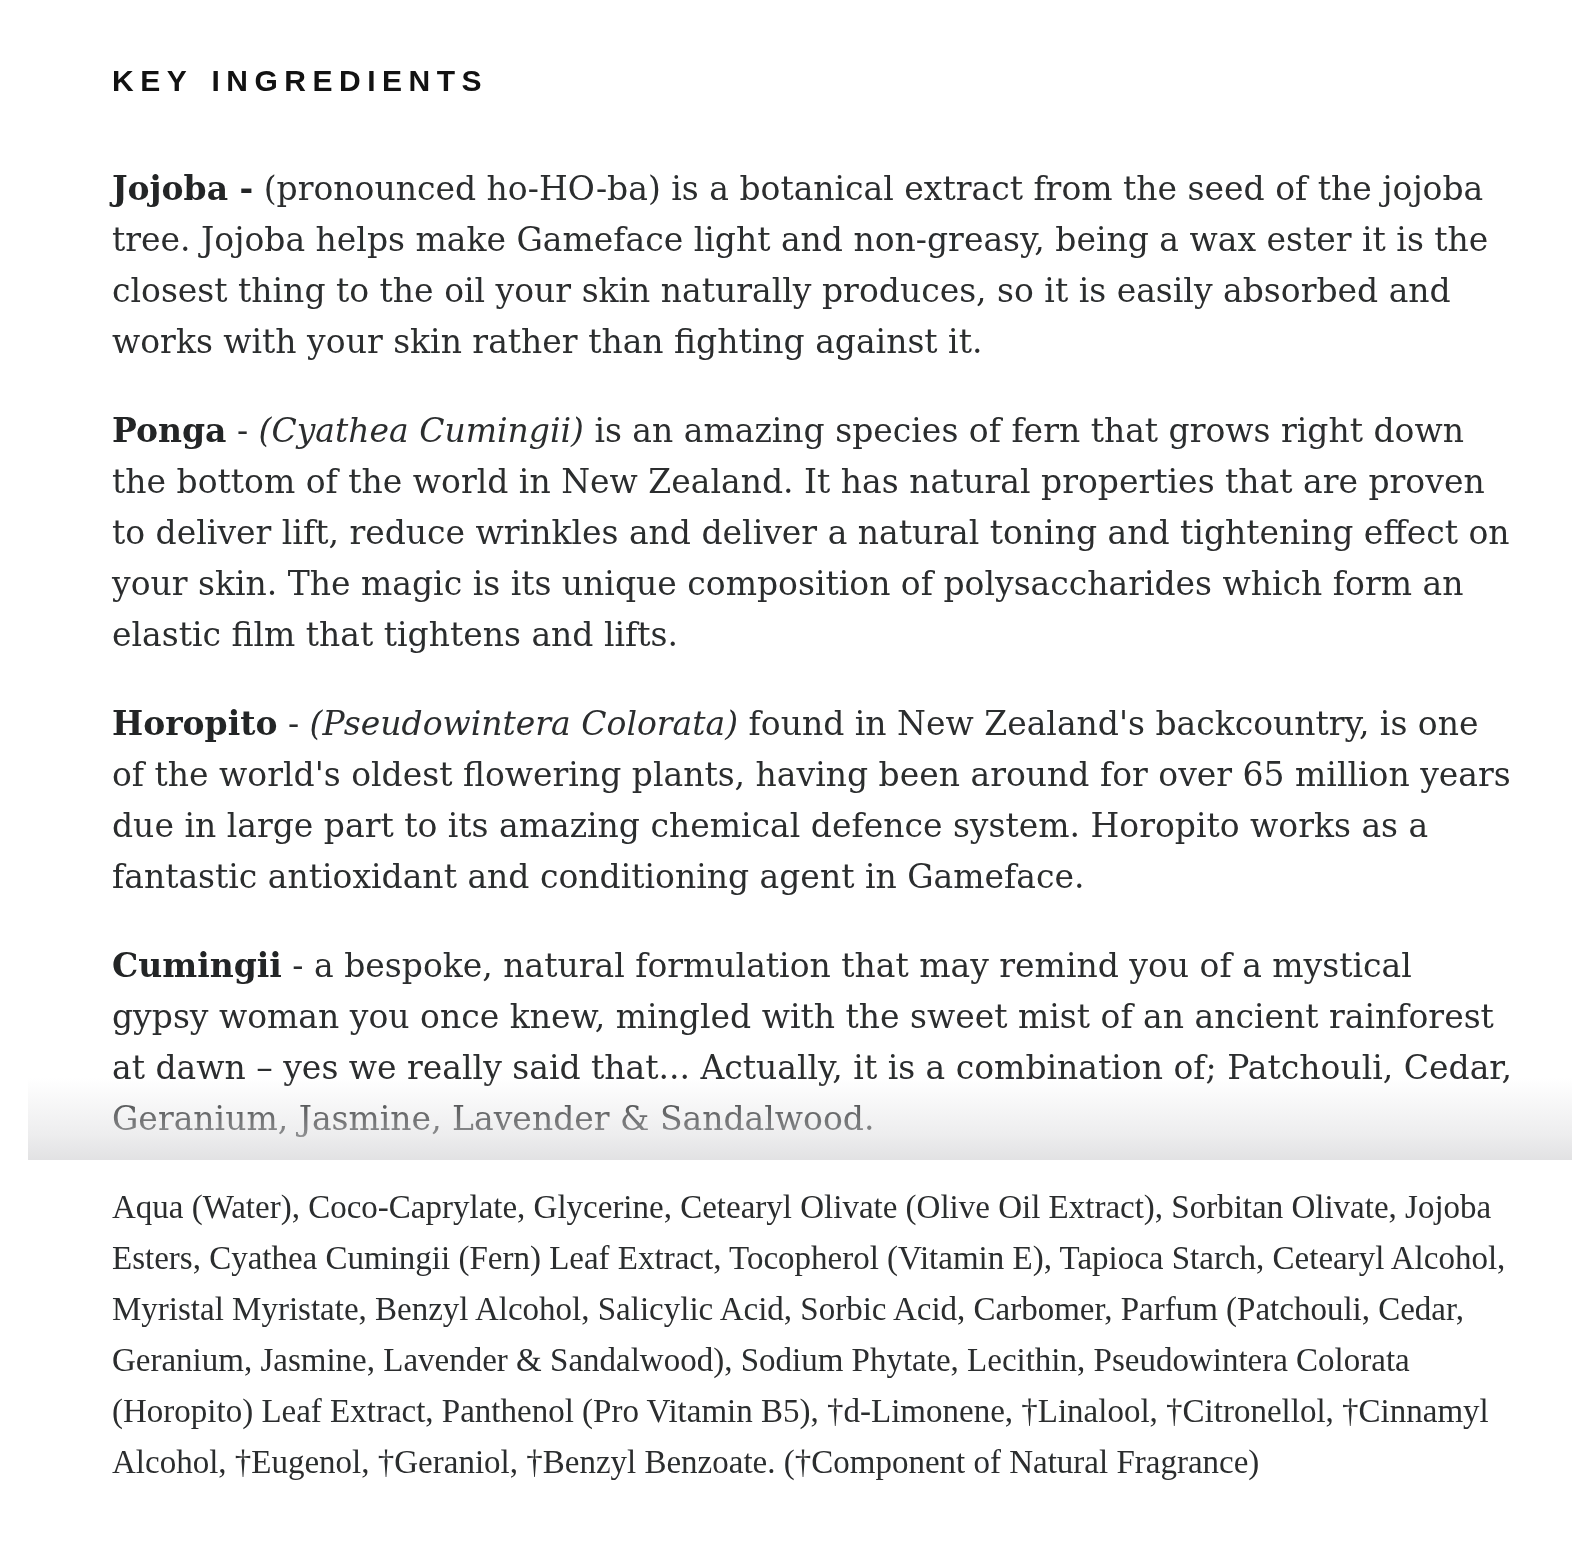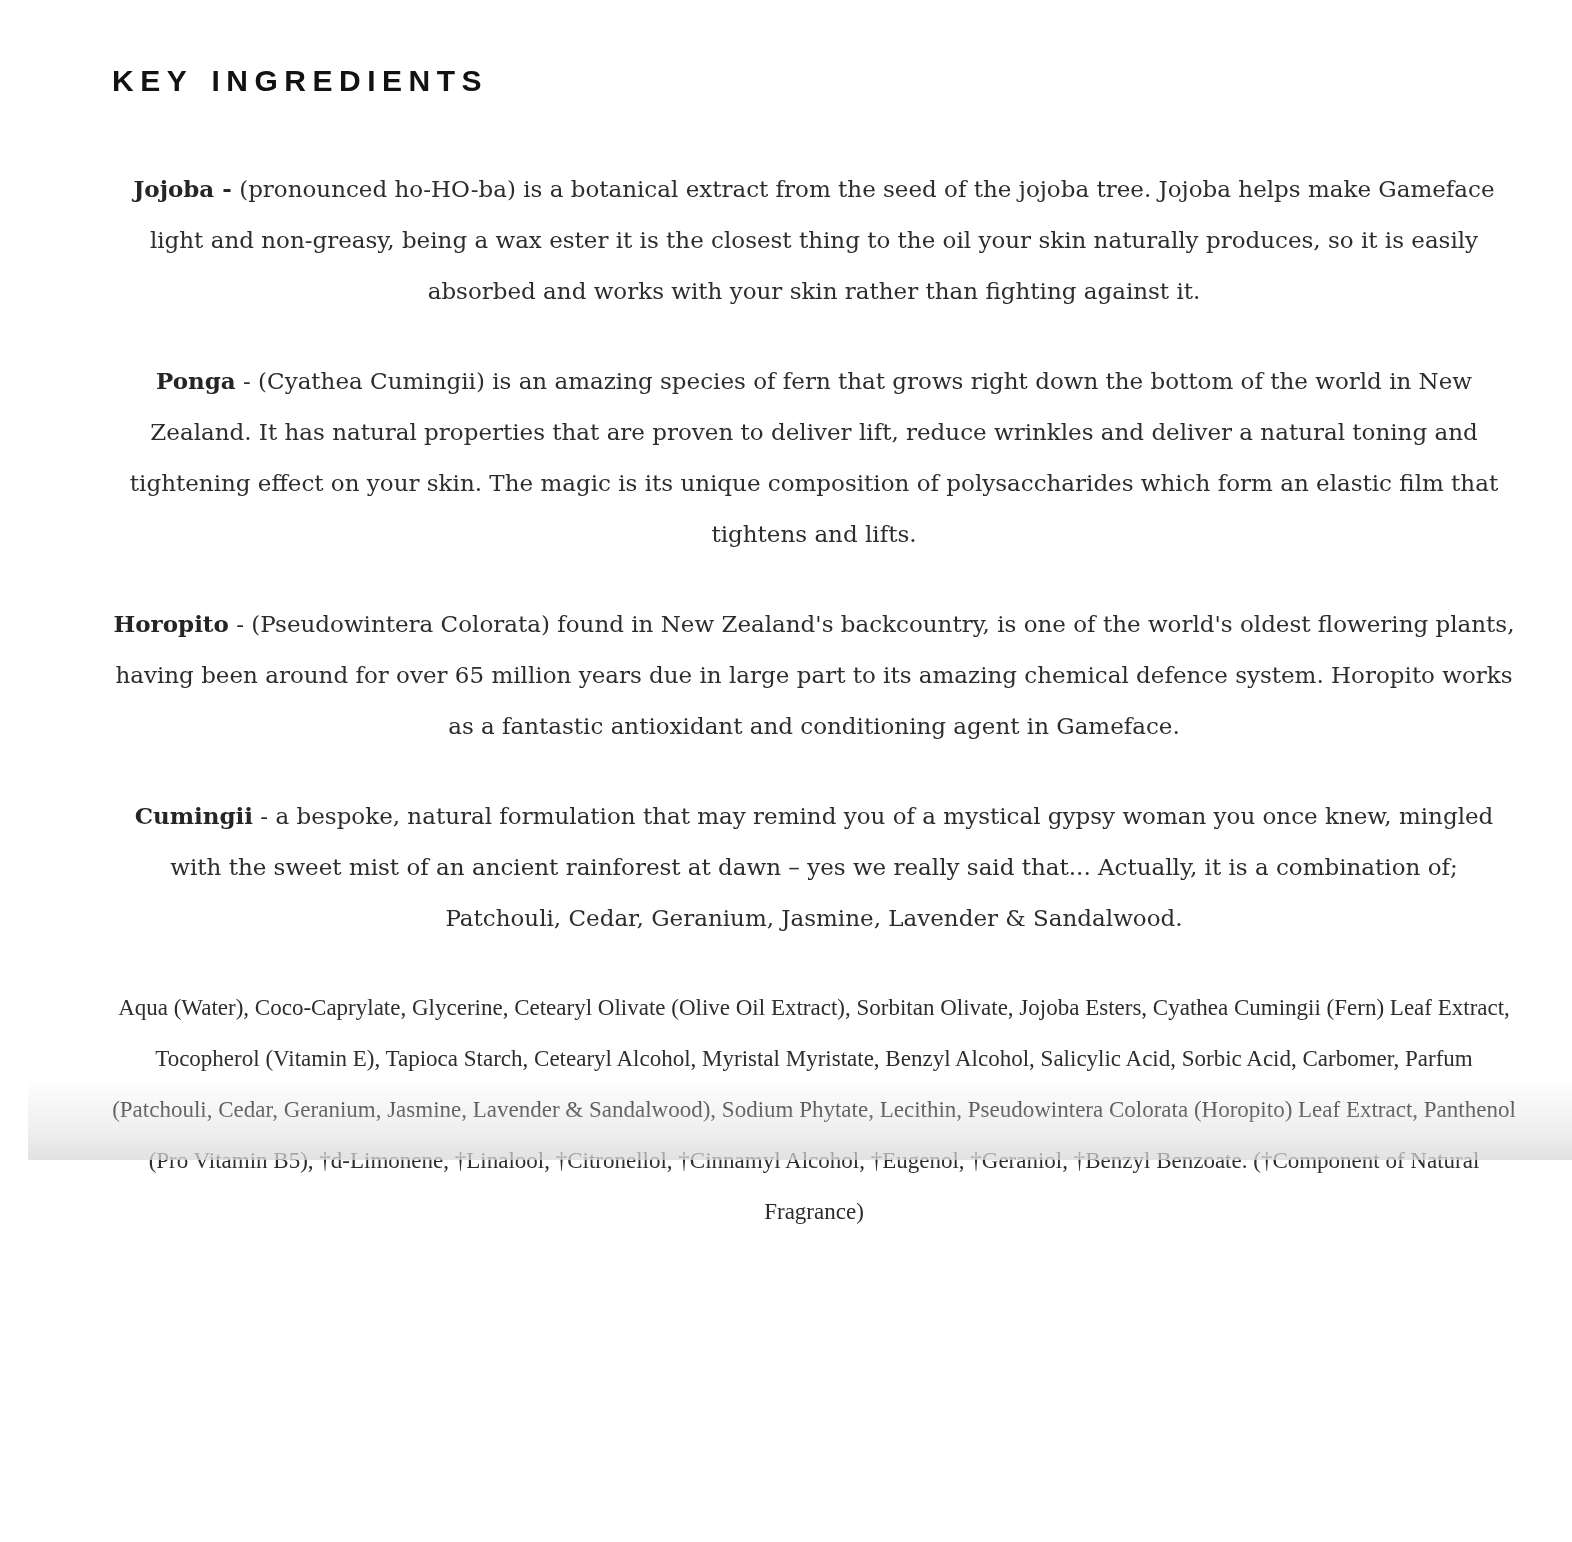--- a/index.html
+++ b/index.html
@@ -32,39 +32,39 @@
     color: #121212;
     margin: 0 0 64px 0;
   }
 
   .section-heading.second {
     margin-top: 92px;
     margin-bottom: 64px;
   }
 
   .body-copy {
-    font-size: 23px;
+    font-size: 33px;
     line-height: 51px;
     color: #2b2d2e;
     margin: 0 0 38px 0;
     max-width: 1404px;
-    text-align: center;
   }
 
   .body-copy:last-of-type {
     margin-bottom: 0;
     font-family: Liberation Serif, serif;
   }
 
   .ing-name {
     font-weight: bold;
     color: #232526;
   }
 
   .ing-latin {
+    font-style: italic;
   }
 
   .bottom-fade {
     position: absolute;
     left: 0;
     right: 0;
     bottom: 0;
     height: 82px;
     background: linear-gradient(to bottom, rgba(233,233,234,0) 0%, rgba(222,222,224,0.55) 70%, rgba(216,216,218,0.75) 100%);
     pointer-events: none;

